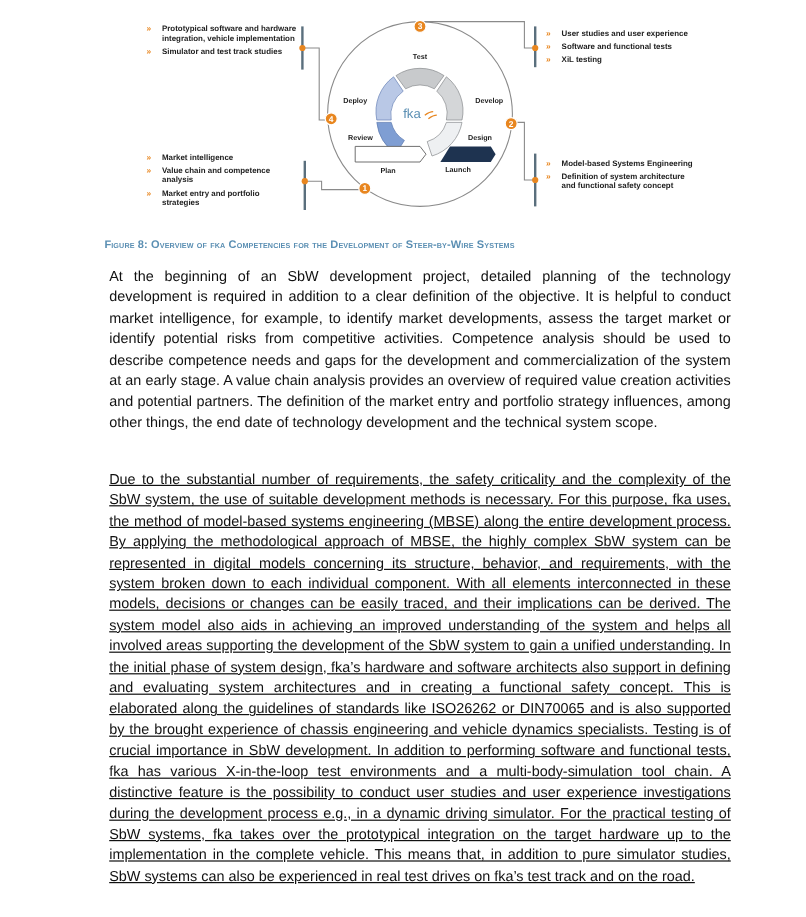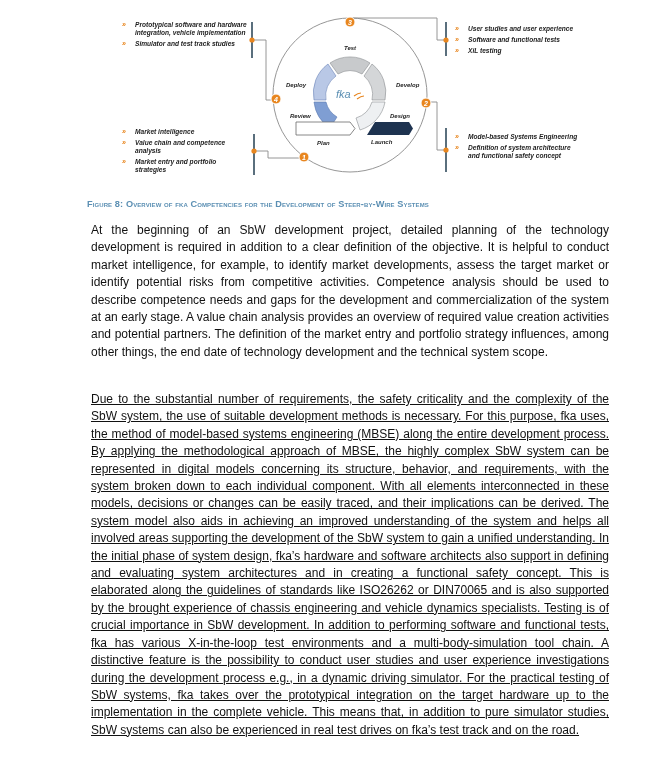--- a/index.html
+++ b/index.html
@@ -1,17 +1,17 @@
 <!DOCTYPE html>
 <html><head>
 <meta charset="utf-8">
 <style>
   html, body { margin: 0; padding: 0; background: #ffffff; }
   body { width: 672px; height: 764px; position: relative; overflow: hidden; font-family: "Liberation Sans", sans-serif; color: #111; }
-  .figure { position: absolute; left: 0; top: 0; width: 532px; height: 195px; font-style: italic; }
+  .figure { position: absolute; left: 0; top: 0; width: 532px; height: 195px; }
   .figure svg { position: absolute; left: 0; top: 0; }
   .bullets { position: absolute; font-family: "Liberation Sans", sans-serif; font-size: 6.6px; font-weight: bold; color: #1d1d1d; line-height: 8px; }
   .bullets ul { list-style: none; margin: 0; padding: 0; }
   .bullets li { position: relative; padding-left: 13px; margin-bottom: 3px; }
   .bullets li .arrow { position: absolute; left: 0; top: 0; color: #e8861f; font-size: 7px; }
   .lbl { position: absolute; font-size: 6px; font-weight: bold; color: #1d1d1d; }
   .caption { position: absolute; left: 87px; top: 199px; font-size: 9.2px; font-weight: bold; color: #5b8fb3; letter-spacing: 0.1px; font-variant: small-caps; white-space: nowrap; }
   .body-text { position: absolute; left: 91px; width: 518px; font-family: "Liberation Sans", sans-serif; font-size: 12px; line-height: 17.4px; text-align: justify; color: #111; margin: 0; }
   #para1 { top: 222px; }
   #para2 { top: 391px; text-decoration: underline; }

